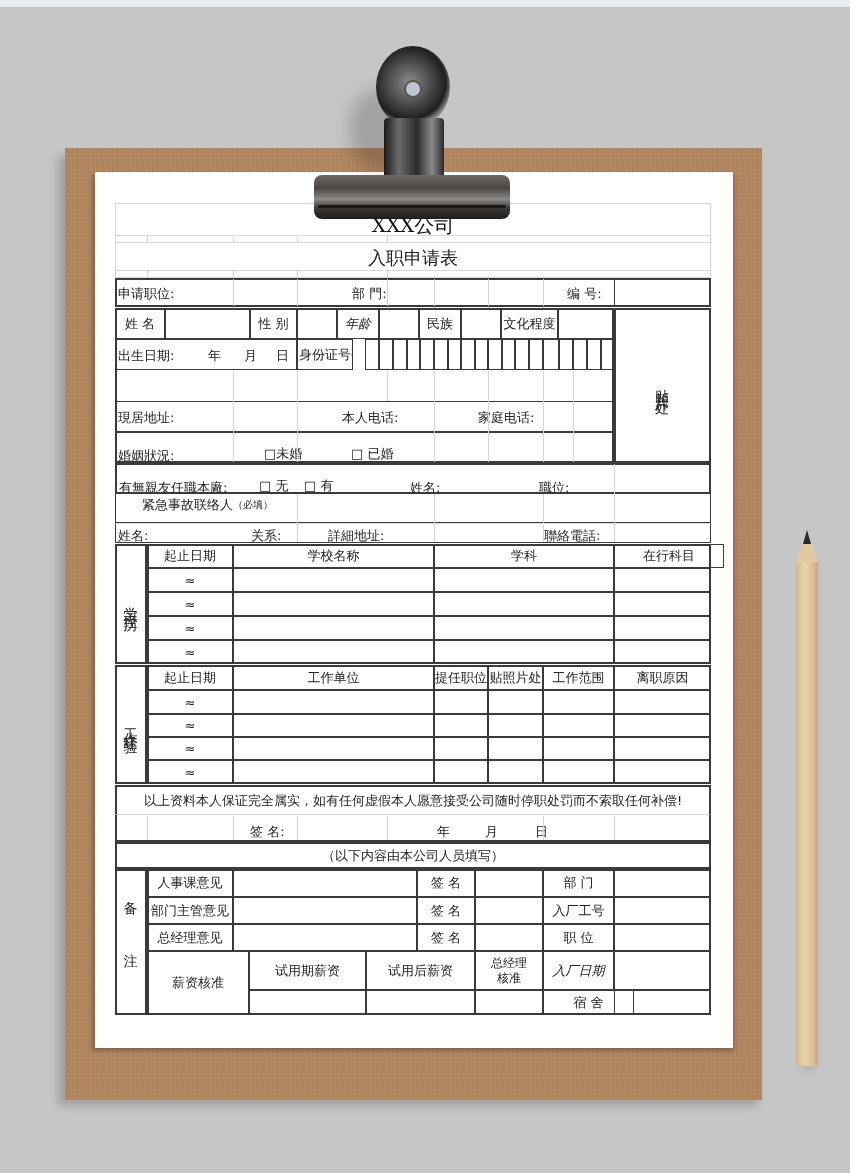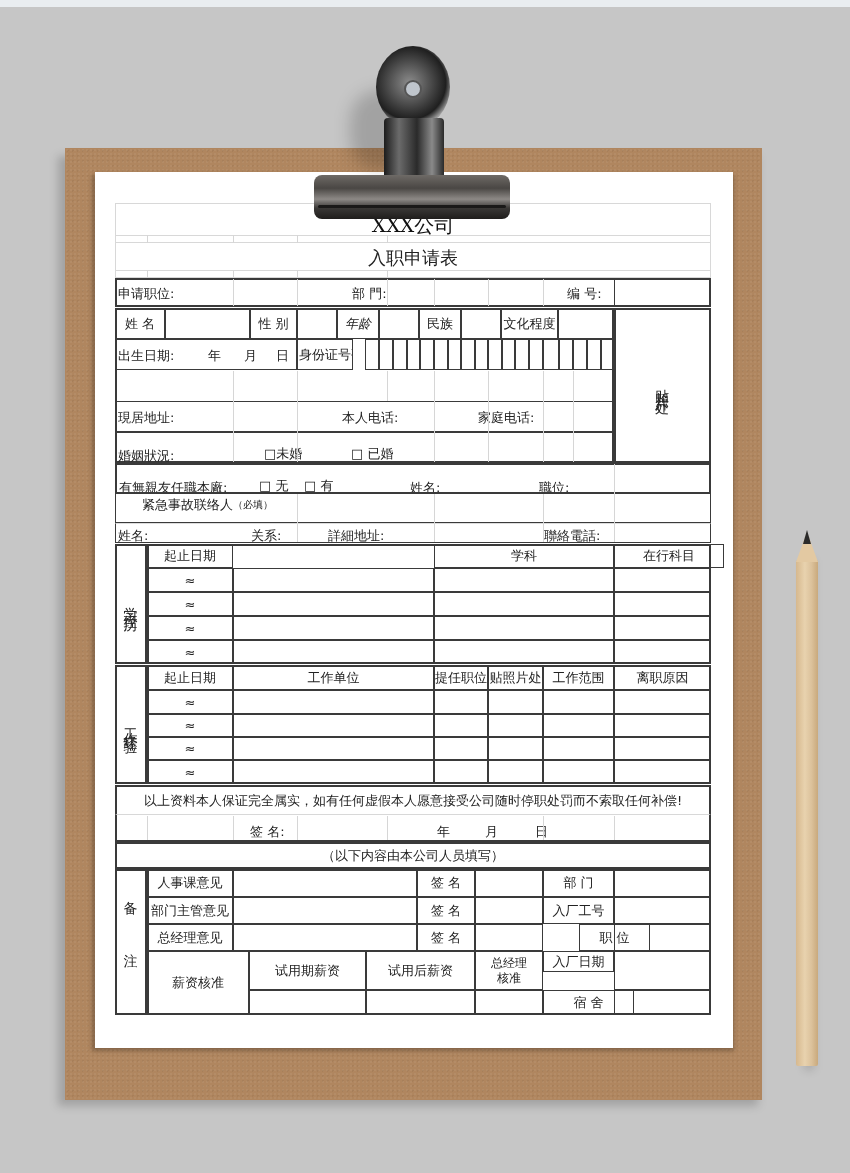--- a/index.html
+++ b/index.html
@@ -190,20 +190,23 @@
     <span class="txt" style="left:428px;top:5px;">聯絡電話:</span>
   </div>
 
   <div class="cell thick center" style="left:115px;top:544px;width:32px;height:120px;">
     <span class="vtext">学习经历</span>
   </div>
   <div class="cell thick" style="left:147px;top:544px;width:564px;height:120px;"></div>
   <div class="cell center" style="left:147px;top:544px;width:86px;height:24px;">
       <span>起止日期</span>
     </div>
+  <div class="cell center" style="left:233px;top:544px;width:201px;height:24px;">
+      <span>学校名称</span>
+    </div>
   <div class="cell center" style="left:434px;top:544px;width:180px;height:24px;">
       <span>学科</span>
     </div>
   <div class="cell center" style="left:614px;top:544px;width:110px;height:24px;">
       <span>在行科目</span>
     </div>
 
   <div class="cell center" style="left:147px;top:568px;width:86px;height:24px;">
       <span>≈</span>
     </div>
@@ -343,39 +346,39 @@
   <div class="cell" style="left:614px;top:897px;width:97px;height:27px;"></div>
 
   <div class="cell center" style="left:147px;top:924px;width:86px;height:27px;">
       <span>总经理意见</span>
     </div>
   <div class="cell" style="left:233px;top:924px;width:184px;height:27px;"></div>
   <div class="cell center" style="left:417px;top:924px;width:58px;height:27px;">
       <span>签 名</span>
     </div>
   <div class="cell" style="left:475px;top:924px;width:68px;height:27px;"></div>
-  <div class="cell center" style="left:543px;top:924px;width:71px;height:27px;margin-left:36px;">
+  <div class="cell center" style="left:543px;top:924px;width:71px;height:27px;">
       <span>职 位</span>
     </div>
   <div class="cell" style="left:614px;top:924px;width:97px;height:27px;"></div>
 
   <div class="cell center" style="left:147px;top:951px;width:102px;height:64px;">
       <span>薪资核准</span>
     </div>
   <div class="cell center" style="left:366px;top:951px;width:109px;height:39px;">
       <span>试用后薪资</span>
     </div>
   <div class="cell center" style="left:249px;top:951px;width:117px;height:39px;">
       <span>试用期薪资</span>
     </div>
   <div class="cell center" style="left:475px;top:951px;width:68px;height:39px;flex-direction:column;font-size:12px;line-height:15px;">
     <span>总经理</span>
     <span>核准</span>
   </div>
-  <div class="cell center" style="left:543px;top:951px;width:71px;height:21px;">
+  <div class="cell center" style="left:543px;top:951px;width:71px;height:39px;font-style:italic;">
       <span>入厂日期</span>
     </div>
   <div class="cell" style="left:614px;top:951px;width:97px;height:39px;"></div>
 
   <div class="cell" style="left:249px;top:990px;width:117px;height:25px;"></div>
   <div class="cell" style="left:366px;top:990px;width:109px;height:25px;"></div>
   <div class="cell" style="left:475px;top:990px;width:68px;height:25px;"></div>
   <div class="cell center" style="left:543px;top:990px;width:91px;height:25px;">
       <span>宿 舍</span>
     </div>

